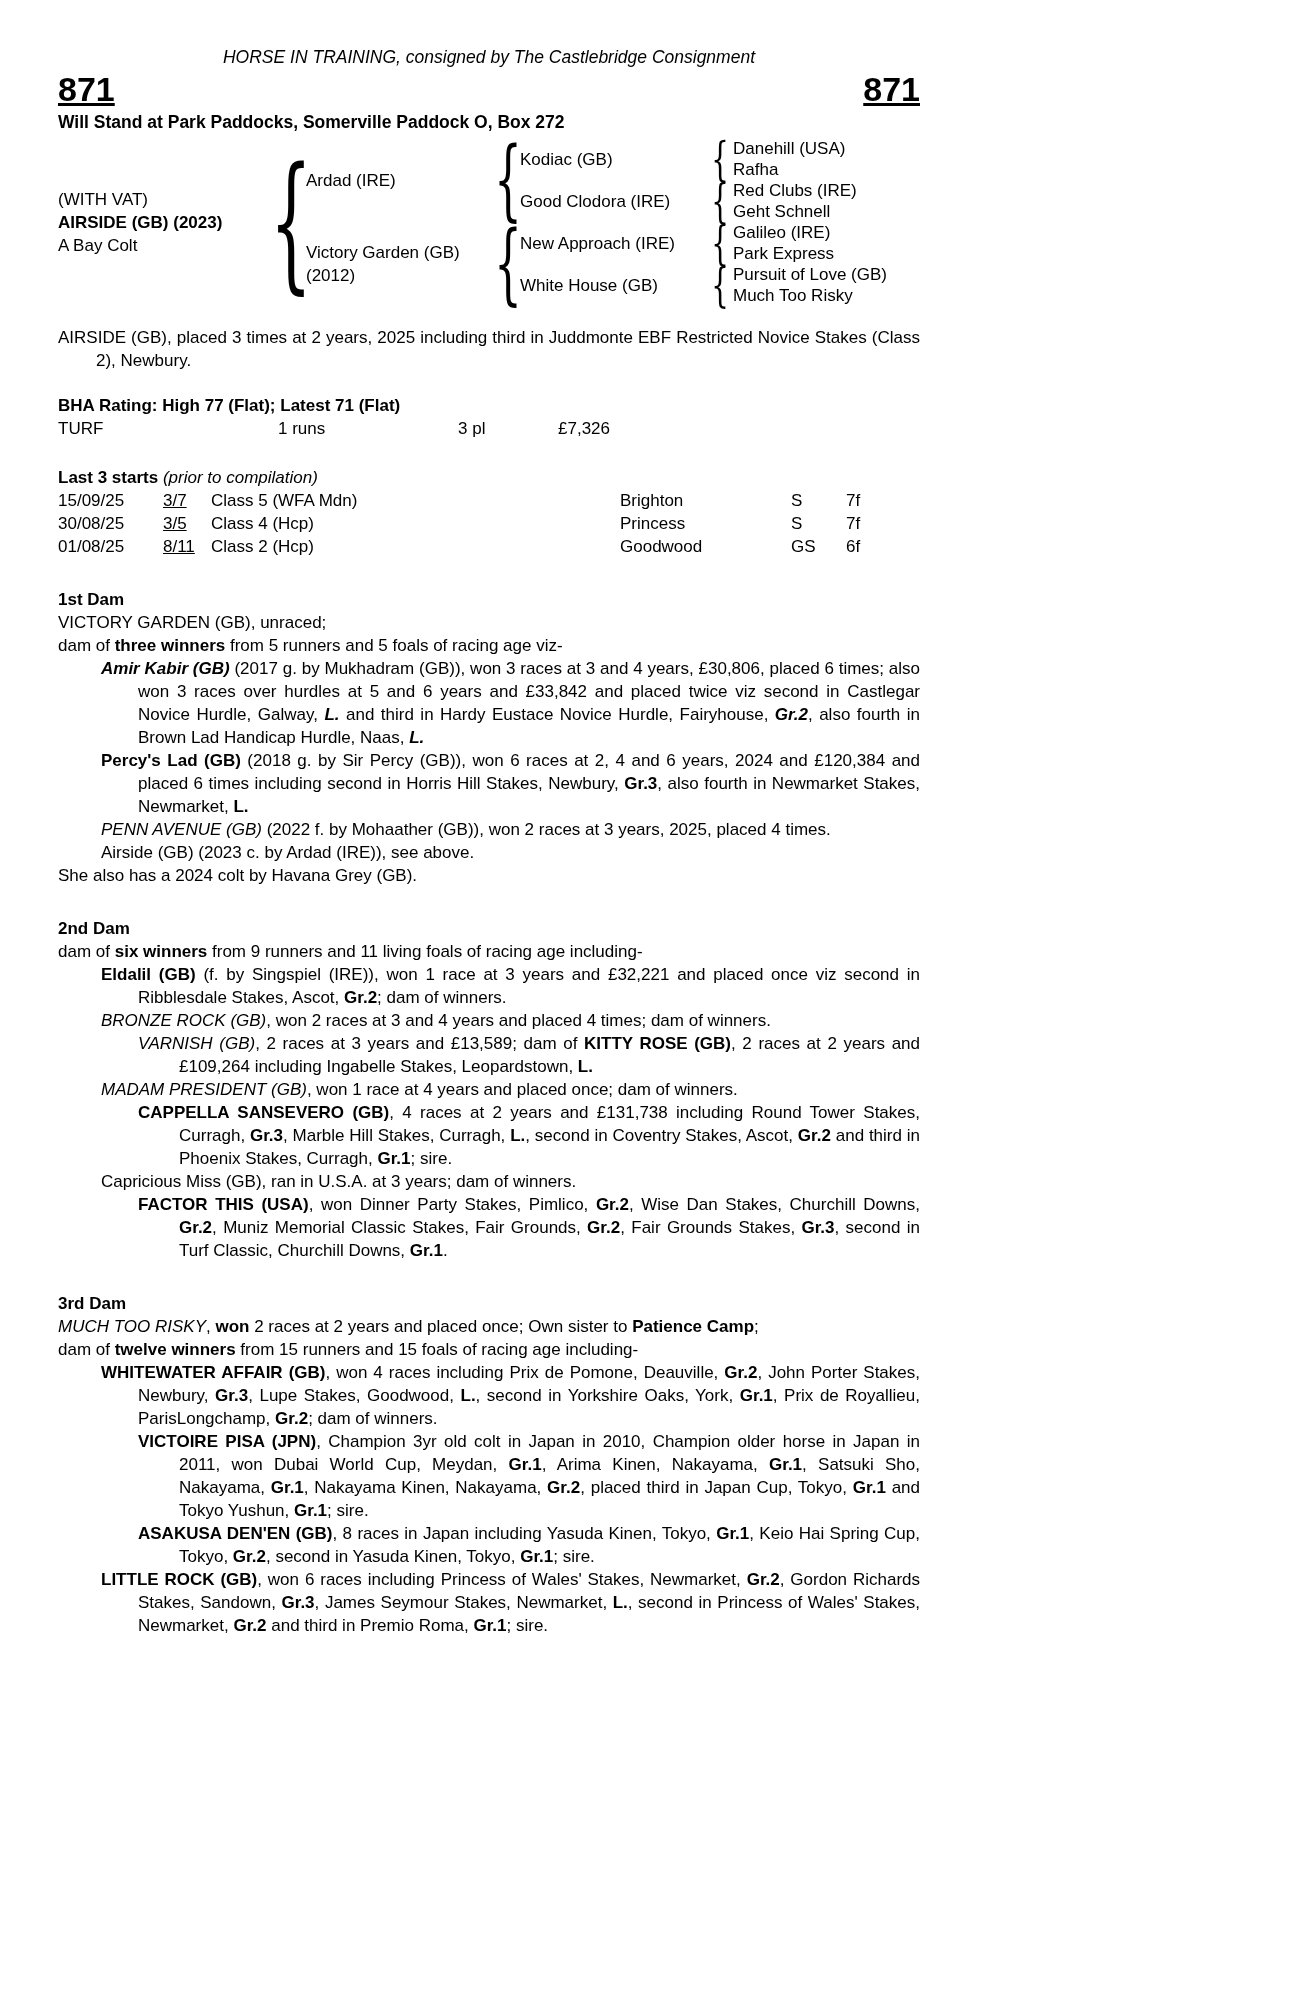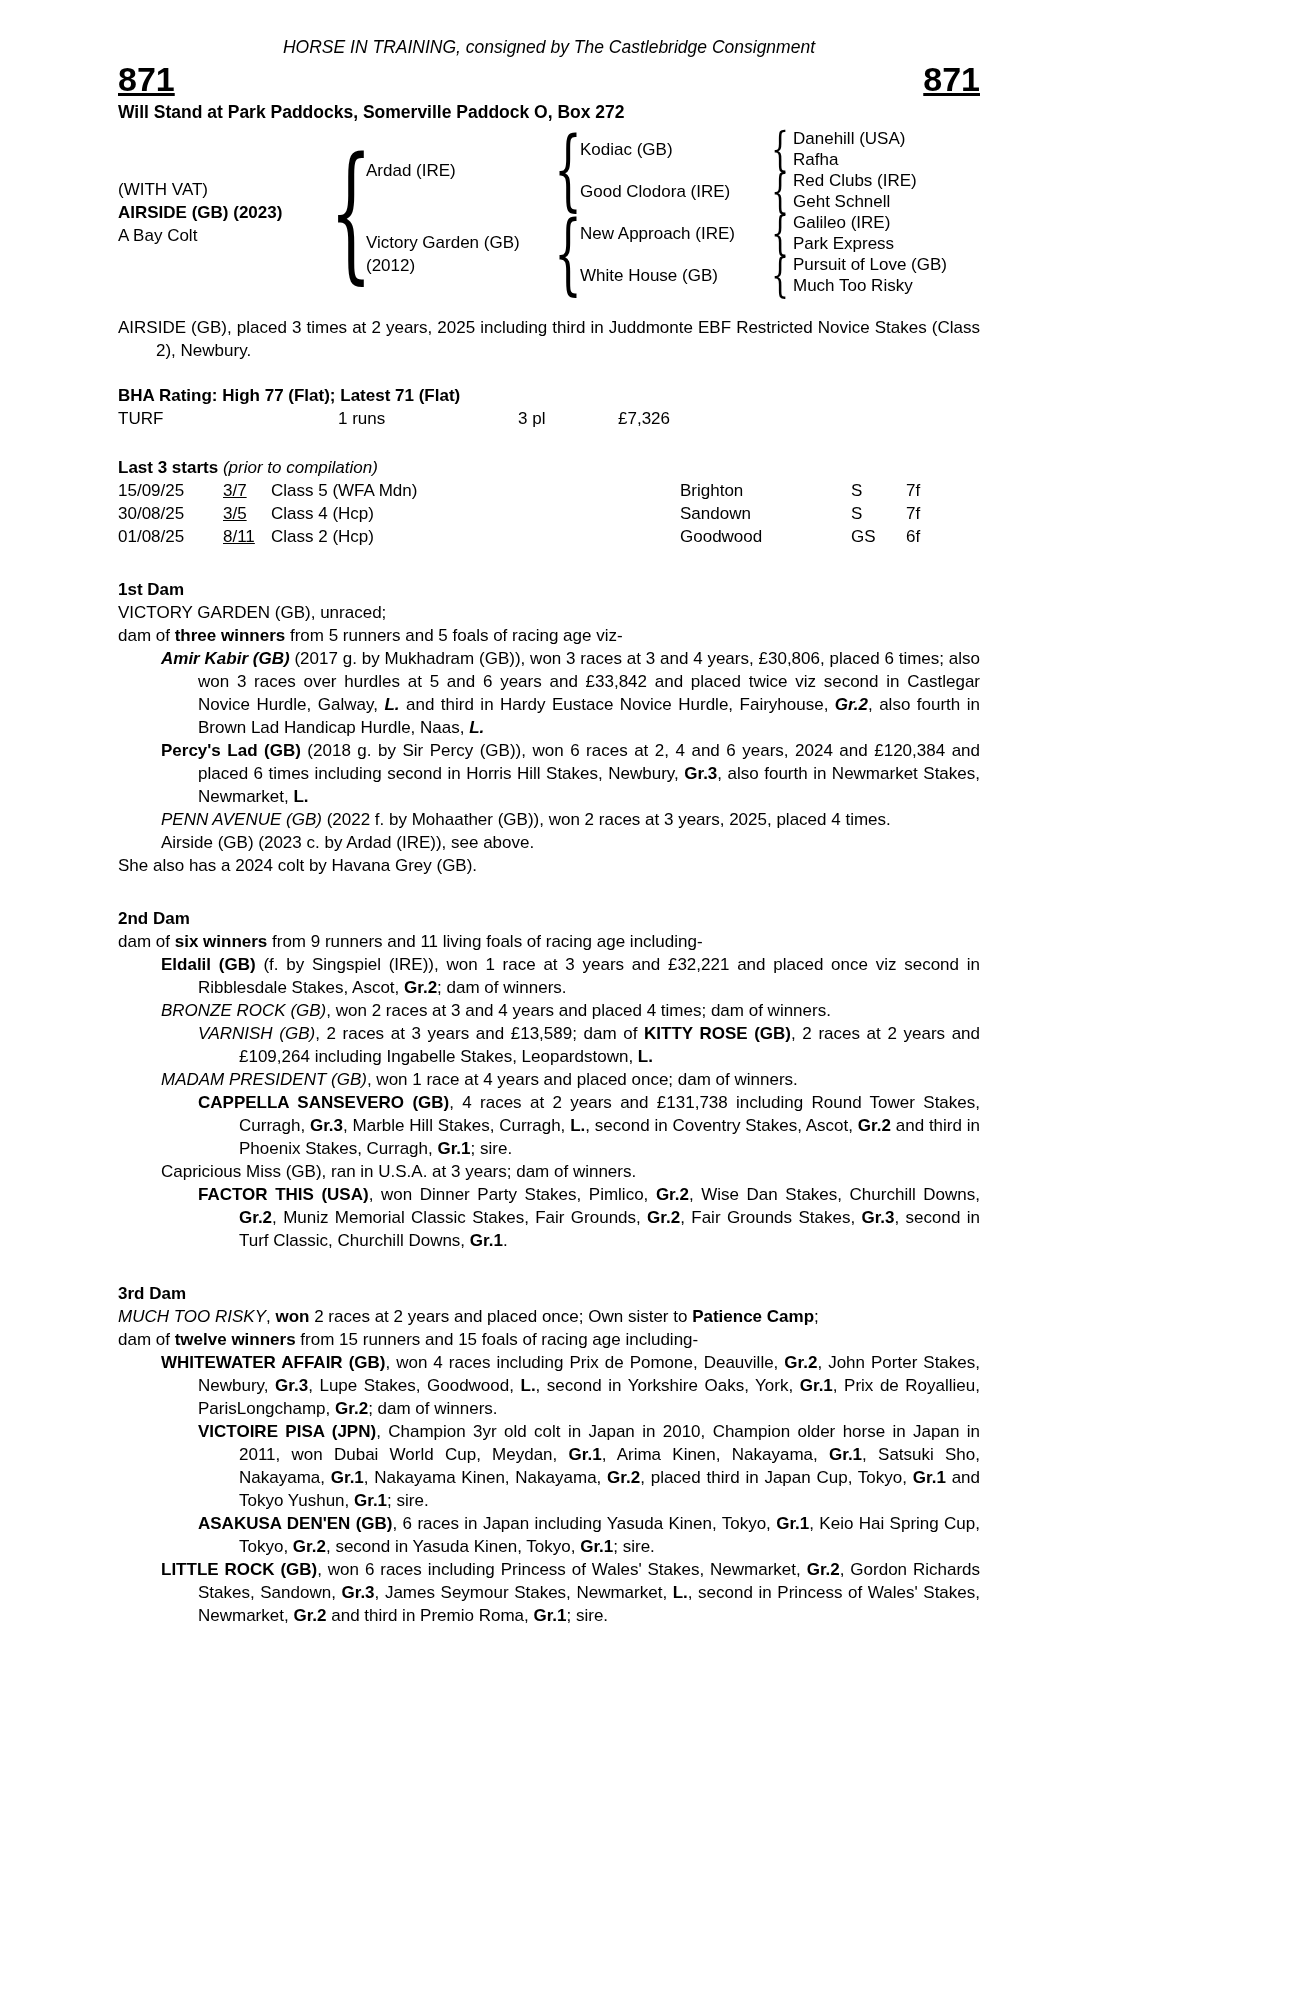--- a/index.html
+++ b/index.html
@@ -1,17 +1,17 @@
 <!DOCTYPE html>
 <html><head>
 <meta charset="utf-8">
 <style>
   html,body{margin:0;padding:0;background:#ffffff;color:#000;}
   body{width:1315px;min-height:2000px;font-family:"Liberation Sans","DejaVu Sans",sans-serif;font-size:17px;line-height:23px;}
-  .page{width:862px;margin-left:118px;padding-top:36px;}
+  .page{width:862px;margin-left:58px;padding-top:46px;}
 
   .consignment{font-style:italic;text-align:center;font-size:17.5px;}
   .lot-row{display:flex;justify-content:space-between;margin-top:2px;text-decoration:underline;}
   .lot{font-size:34px;font-weight:bold;line-height:36px;}
   .stand{font-weight:bold;margin-top:4px;font-size:17.5px;}
 
   
   .ped{display:grid;grid-template-columns:218px 30px 190px 24px 187px 26px 1fr;grid-auto-rows:21px;align-items:center;margin-top:4px;}
   .ped div{white-space:nowrap;}
   .ped-left{grid-column:1;grid-row:1/9;align-self:center;}
@@ -129,21 +129,21 @@
           <span class="sc sc-1">3/7</span>
           <span class="sc sc-2">Class 5 (WFA Mdn)</span>
           <span class="sc sc-3">Brighton</span>
           <span class="sc sc-4">S</span>
           <span class="sc sc-5">7f</span>
         </div>
         <div class="start-row">
           <span class="sc sc-0">30/08/25</span>
           <span class="sc sc-1">3/5</span>
           <span class="sc sc-2">Class 4 (Hcp)</span>
-          <span class="sc sc-3">Sandown</span>
+          <span class="sc sc-3">Princess</span>
           <span class="sc sc-4">S</span>
           <span class="sc sc-5">7f</span>
         </div>
         <div class="start-row">
           <span class="sc sc-0">01/08/25</span>
           <span class="sc sc-1">8/11</span>
           <span class="sc sc-2">Class 2 (Hcp)</span>
           <span class="sc sc-3">Goodwood</span>
           <span class="sc sc-4">GS</span>
           <span class="sc sc-5">6f</span>
@@ -178,18 +178,18 @@
       </div>
   </div>
 
   <div class="section">
     <div class="sec-head">3rd Dam</div>
     <div>
         <div class="para ind-0"><span class="s-i">MUCH TOO RISKY</span><span>, </span><span class="s-b">won</span><span> 2 races at 2 years and placed once; Own sister to </span><span class="s-b">Patience Camp</span><span>;</span></div>
         <div class="para ind-0"><span>dam of </span><span class="s-b">twelve winners</span><span> from 15 runners and 15 foals of racing age including-</span></div>
         <div class="para ind-1"><span class="s-b">WHITEWATER AFFAIR (GB)</span><span>, won 4 races including Prix de Pomone, Deauville, </span><span class="s-b">Gr.2</span><span>, John Porter Stakes, Newbury, </span><span class="s-b">Gr.3</span><span>, Lupe Stakes, Goodwood, </span><span class="s-b">L.</span><span>, second in Yorkshire Oaks, York, </span><span class="s-b">Gr.1</span><span>, Prix de Royallieu, ParisLongchamp, </span><span class="s-b">Gr.2</span><span>; dam of winners.</span></div>
         <div class="para ind-2"><span class="s-b">VICTOIRE PISA (JPN)</span><span>, Champion 3yr old colt in Japan in 2010, Champion older horse in Japan in 2011, won Dubai World Cup, Meydan, </span><span class="s-b">Gr.1</span><span>, Arima Kinen, Nakayama, </span><span class="s-b">Gr.1</span><span>, Satsuki Sho, Nakayama, </span><span class="s-b">Gr.1</span><span>, Nakayama Kinen, Nakayama, </span><span class="s-b">Gr.2</span><span>, placed third in Japan Cup, Tokyo, </span><span class="s-b">Gr.1</span><span> and Tokyo Yushun, </span><span class="s-b">Gr.1</span><span>; sire.</span></div>
-        <div class="para ind-2"><span class="s-b">ASAKUSA DEN'EN (GB)</span><span>, 6 races in Japan including Yasuda Kinen, Tokyo, </span><span class="s-b">Gr.1</span><span>, Keio Hai Spring Cup, Tokyo, </span><span class="s-b">Gr.2</span><span>, second in Yasuda Kinen, Tokyo, </span><span class="s-b">Gr.1</span><span>; sire.</span></div>
+        <div class="para ind-2"><span class="s-b">ASAKUSA DEN'EN (GB)</span><span>, 8 races in Japan including Yasuda Kinen, Tokyo, </span><span class="s-b">Gr.1</span><span>, Keio Hai Spring Cup, Tokyo, </span><span class="s-b">Gr.2</span><span>, second in Yasuda Kinen, Tokyo, </span><span class="s-b">Gr.1</span><span>; sire.</span></div>
         <div class="para ind-1"><span class="s-b">LITTLE ROCK (GB)</span><span>, won 6 races including Princess of Wales' Stakes, Newmarket, </span><span class="s-b">Gr.2</span><span>, Gordon Richards Stakes, Sandown, </span><span class="s-b">Gr.3</span><span>, James Seymour Stakes, Newmarket, </span><span class="s-b">L.</span><span>, second in Princess of Wales' Stakes, Newmarket, </span><span class="s-b">Gr.2</span><span> and third in Premio Roma, </span><span class="s-b">Gr.1</span><span>; sire.</span></div>
       </div>
   </div>
 
 </div>
 
 </body></html>

